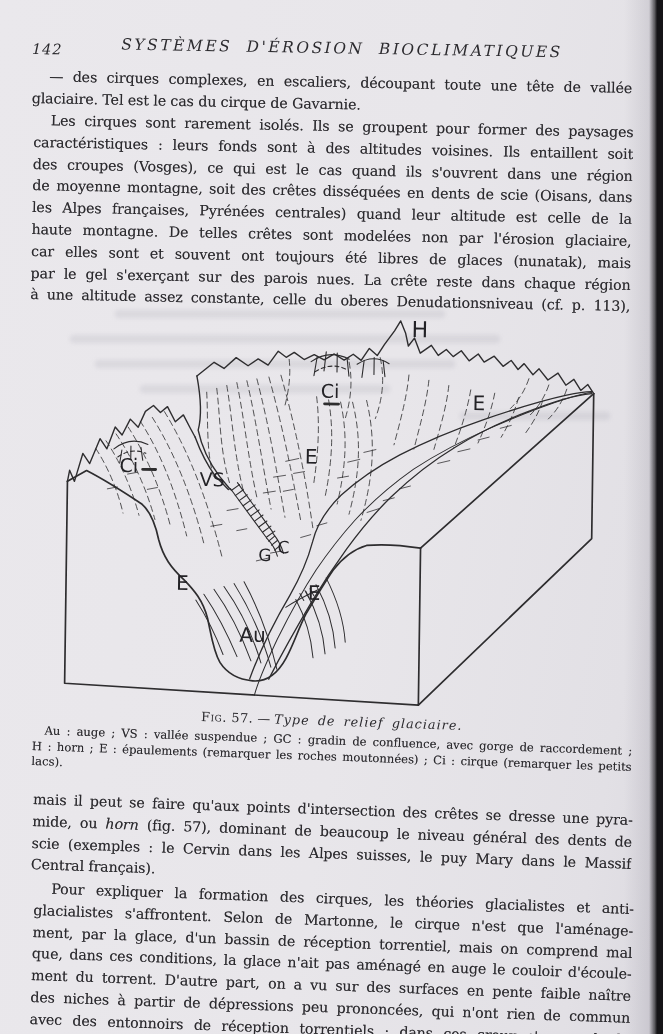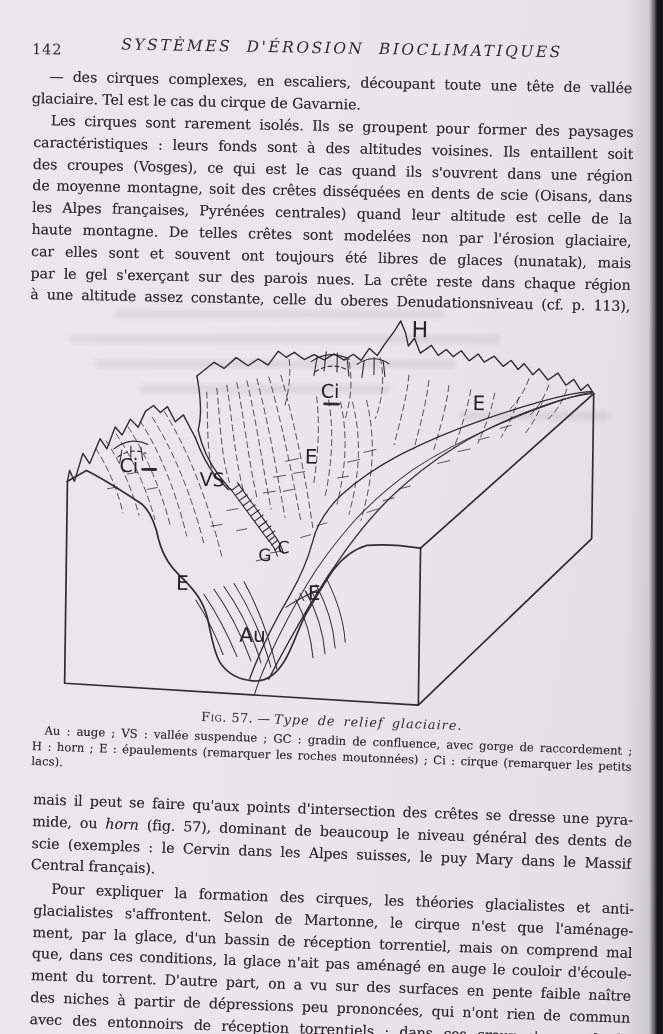--- a/index.html
+++ b/index.html
@@ -7,21 +7,21 @@
     position:relative;
     width:663px;height:1034px;
     overflow:hidden;
     background:linear-gradient(100deg,#eae8ec 0%,#e8e6ea 55%,#e2e0e5 88%,#dddbe1 97%);
     font-family:"DejaVu Serif","Liberation Serif",serif;
     color:#2b2a2e;
   }
   .sec{position:absolute;left:32px;width:600px;transform-origin:0 50%;}
   
   .s-header{top:34px;transform:rotate(1.0deg);height:26px;}
-  .pageno{position:absolute;left:0;top:7px;font-size:14.5px;letter-spacing:1px;}
+  .pageno{position:absolute;left:0;top:7px;font-size:14.5px;letter-spacing:1px;font-style:italic;}
   .htitle{
     position:absolute;left:60px;right:40px;top:0;text-align:center;
     font-style:italic;font-size:15.5px;letter-spacing:2.5px;word-spacing:7px;
     white-space:nowrap;
   }
   
   .body-text{font-size:14.2px;letter-spacing:-0.1px;}
   .tline{
     line-height:21.8px;height:21.8px;overflow:hidden;
     text-align:justify;text-align-last:justify;

